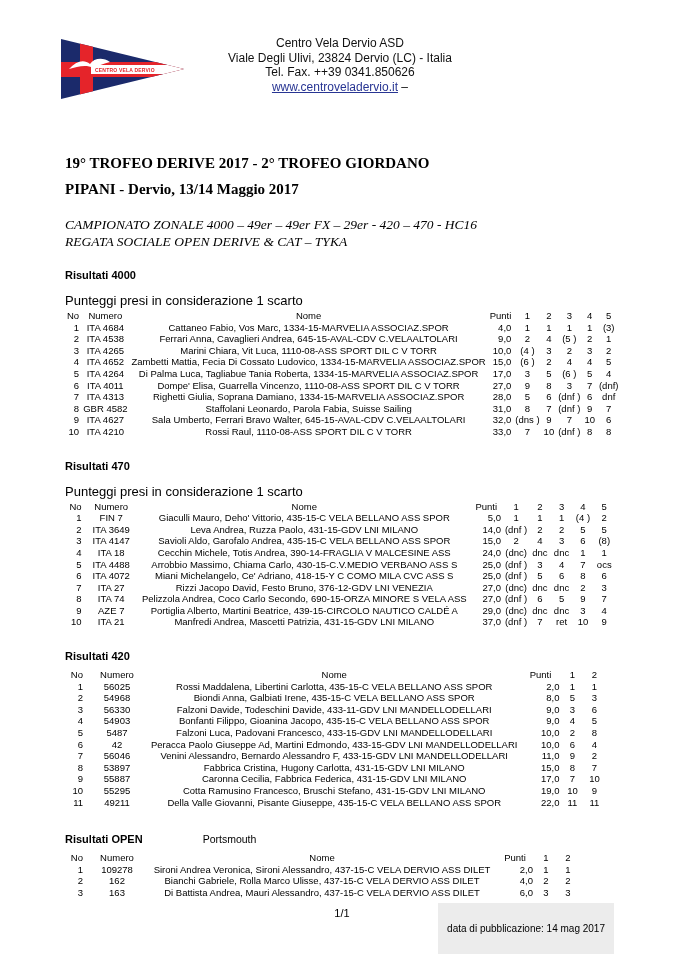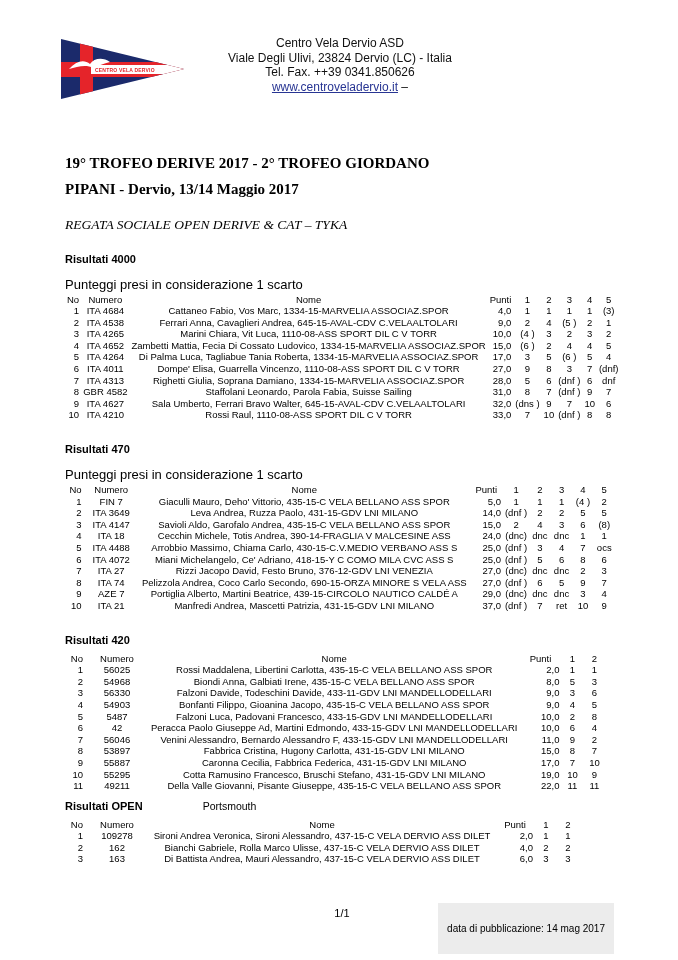--- a/index.html
+++ b/index.html
@@ -91,20 +91,21 @@
       <div class="org-line"><span class="org-link">www.centroveladervio.it</span><span class="link-suffix"> –</span></div>
     </div>
   </div>
 
   <h1 class="doc-title">
     <div>19° TROFEO DERIVE 2017 -  2° TROFEO GIORDANO</div>
     <div>PIPANI  - Dervio, 13/14 Maggio 2017</div>
   </h1>
 
   <div class="doc-subtitle">
+    <div>CAMPIONATO ZONALE 4000 – 49er – 49er FX – 29er - 420 – 470 - HC16</div>
     <div>REGATA SOCIALE OPEN DERIVE &amp; CAT – TYKA</div>
   </div>
 
   <section class="results">
     <div class="sec-title-row">
       <h3 class="sec-title">Risultati 4000</h3>
     </div>
     <p class="sec-note">Punteggi presi in considerazione 1  scarto</p>
     <table class="res-table t0">
         <colgroup>
@@ -500,21 +501,21 @@
             <td class="c-numero">49211</td>
             <td class="c-nome">Della Valle Giovanni, Pisante Giuseppe, 435-15-C VELA BELLANO ASS SPOR</td>
             <td class="c-punti">22,0</td>
             <td class="c-race">11</td>
             <td class="c-race">11</td>
           </tr>
         </tbody>
       </table>
   </section>
 
-  <section class="results" style="margin-top:8px;">
+  <section class="results" style="margin-top:25px;">
     <div class="sec-title-row">
       <h3 class="sec-title">Risultati OPEN</h3>
       <span class="side-note">Portsmouth</span>
     </div>
     <table class="res-table t3" style="margin-top:7px;">
         <colgroup>
           <col class="c-no">
           <col class="c-numero">
           <col class="c-nome">
           <col class="c-punti">

